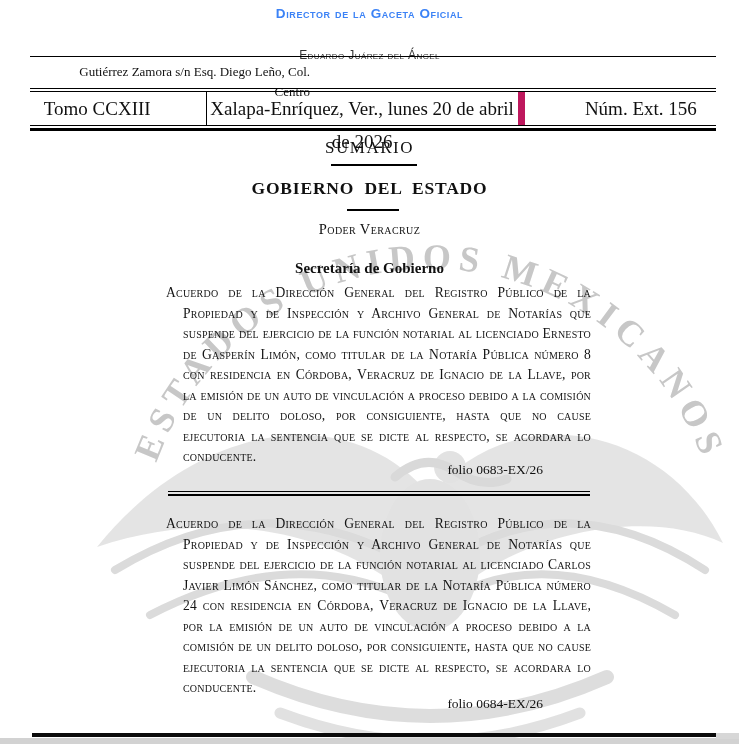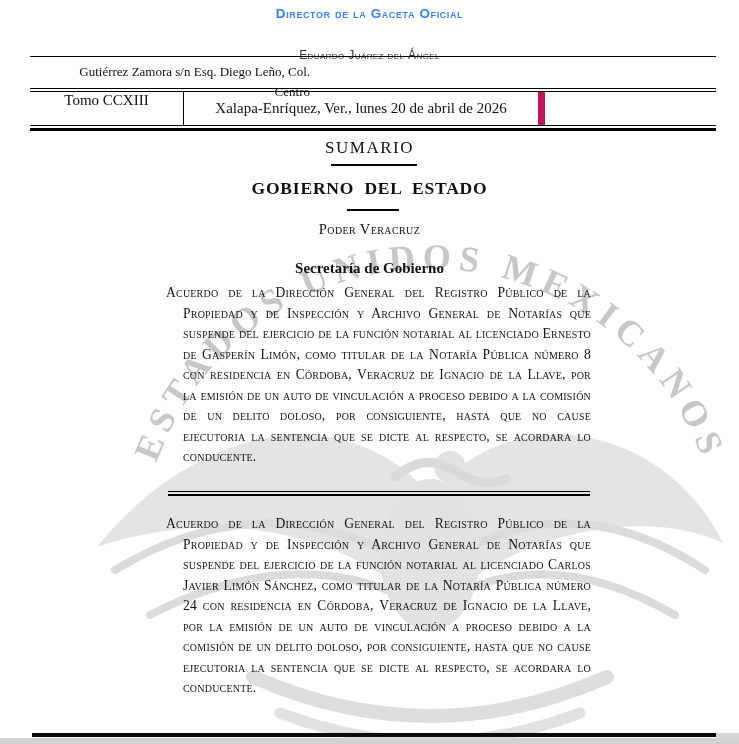--- a/index.html
+++ b/index.html
@@ -22,22 +22,22 @@
   .rule-dbl-bot{top:125px;left:30px;width:686px;height:2px;
                 border-top:1px solid #000;border-bottom:3px solid #000;}
 
   
   .addr-row{top:62px;left:30px;width:686px;display:flex;font-size:13px;line-height:20px;}
   .addr-row .a1{width:280px;text-align:right;padding-left:13px;box-sizing:border-box;}
   .addr-row .a2{width:200px;text-align:center;}
   .addr-row .a3{width:206px;text-align:center;}
 
   
-  .issue-row{top:92px;left:30px;width:686px;height:33px;display:flex;
-             font-size:15px;}
+  .issue-row{top:92px;left:30px;width:686px;height:33px;display:flex;align-items:center;
+             font-size:19px;gap:41px;}
   .issue-row .cell{text-align:center;}
   .issue-row .c1{width:153px;}
   .issue-row .c2{width:362px;border-left:1px solid #000;border-right:7px solid #be185d;
                  height:33px;line-height:33px;box-sizing:border-box;}
   .issue-row .c3{width:171px;}
 
   
   .sumario{top:138px;font-size:17px;font-weight:normal;letter-spacing:1.5px;}
   .bar1{top:164px;left:331px;width:86px;height:2px;background:#000;}
   .gobierno{top:178px;font-size:17.5px;font-weight:bold;letter-spacing:.8px;word-spacing:5px;}
@@ -105,34 +105,37 @@
 
   <div class="abs addr-row">
     <span class="a1">Gutiérrez Zamora s/n Esq. Diego Leño, Col. Centro</span>
   </div>
 
   <div class="abs rule-dbl-top"></div>
 
   <div class="abs issue-row">
     <span class="cell c1">Tomo CCXIII</span>
     <span class="cell c2">Xalapa-Enríquez, Ver., lunes 20 de abril de 2026</span>
+    <span class="cell c3">Núm. Ext. 156</span>
   </div>
 
   <div class="abs rule-dbl-bot"></div>
 
   <div class="abs center sumario">SUMARIO</div>
   <div class="abs bar1"></div>
   <div class="abs center gobierno">GOBIERNO DEL ESTADO</div>
   <div class="abs bar2"></div>
   <div class="abs center poder">Poder Veracruz</div>
   <div class="abs center secretaria">Secretaría de Gobierno</div>
 
   <div class="abs entry entry1">Acuerdo de la Dirección General del Registro Público de la Propiedad y de Inspección y Archivo General de Notarías que suspende del ejercicio de la función notarial al licenciado Ernesto de Gasperín Limón, como titular de la Notaría Pública número 8 con residencia en Córdoba, Veracruz de Ignacio de la Llave, por la emisión de un auto de vinculación a proceso debido a la comisión de un delito doloso, por consiguiente, hasta que no cause ejecutoria la sentencia que se dicte al respecto, se acordara lo conducente.</div>
+  <div class="abs folio folio1">folio 0683-EX/26</div>
 
   <div class="abs sep"></div>
 
   <div class="abs entry entry2">Acuerdo de la Dirección General del Registro Público de la Propiedad y de Inspección y Archivo General de Notarías que suspende del ejercicio de la función notarial al licenciado Carlos Javier Limón Sánchez, como titular de la Notaría Pública número 24 con residencia en Córdoba, Veracruz de Ignacio de la Llave, por la emisión de un auto de vinculación a proceso debido a la comisión de un delito doloso, por consiguiente, hasta que no cause ejecutoria la sentencia que se dicte al respecto, se acordara lo conducente.</div>
+  <div class="abs folio folio2">folio 0684-EX/26</div>
 
   <div class="abs foot-gray"></div>
   <div class="abs foot-gray-r"></div>
   <div class="abs foot-line"></div>
 
 </div>
 
 </body></html>

